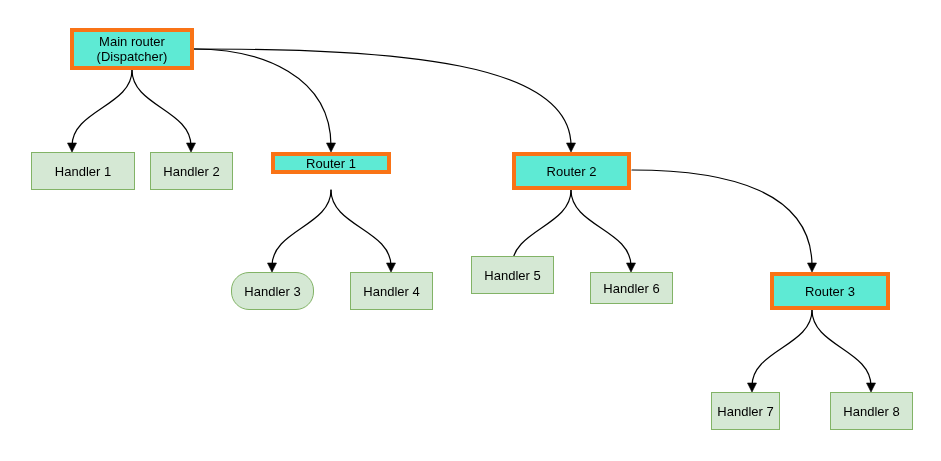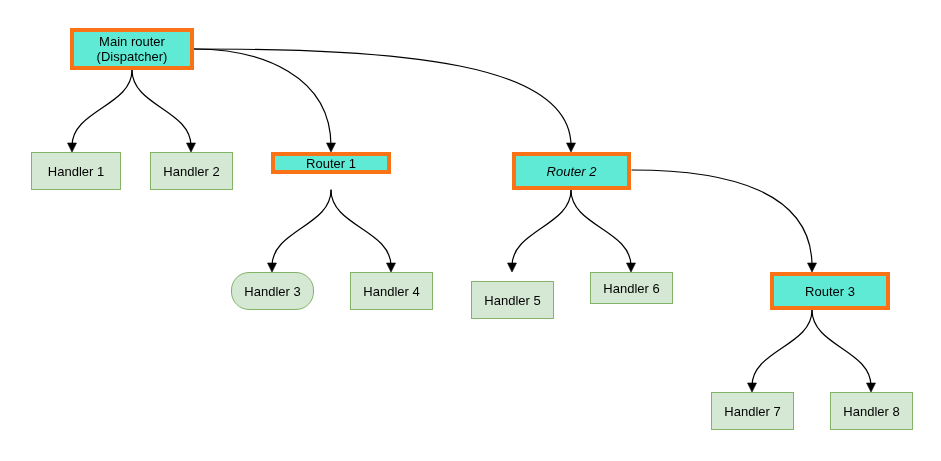--- a/index.html
+++ b/index.html
@@ -106,25 +106,25 @@
         <polygon class="arrow-head" points="747.5,383 752,392 756.5,383"></polygon>
       </g>
       <g>
         <path class="edge-path" d="M 812 310 C 812 346 871 350 871 386"></path>
         <polygon class="arrow-head" points="866.5,383 871,392 875.5,383"></polygon>
       </g>
     </svg>
   <div id="nodes">
       <div class="node node-router" style="left: 70px; top: 28px; width: 124px; height: 42px;">Main router
 (Dispatcher)</div>
-      <div class="node node-handler" style="left: 31px; top: 152px; width: 90px; height: 38px;">Handler 1</div>
+      <div class="node node-handler" style="left: 31px; top: 152px; width: 104px; height: 38px;">Handler 1</div>
       <div class="node node-handler" style="left: 150px; top: 152px; width: 83px; height: 38px;">Handler 2</div>
       <div class="node node-router" style="left: 271px; top: 152px; width: 120px; height: 22px;">Router 1</div>
-      <div class="node node-router" style="left: 512px; top: 152px; width: 119px; height: 38px; font-style: italic;">Router 2</div>
+      <div class="node node-router" style="left: 512px; top: 152px; width: 119px; height: 38px;">Router 2</div>
       <div class="node node-handler" style="left: 231px; top: 272px; width: 83px; height: 38px; border-radius: 18px;">Handler 3</div>
       <div class="node node-handler" style="left: 350px; top: 272px; width: 83px; height: 38px;">Handler 4</div>
-      <div class="node node-handler" style="left: 471px; top: 281px; width: 83px; height: 38px;">Handler 5</div>
+      <div class="node node-handler" style="left: 471px; top: 256px; width: 83px; height: 38px;">Handler 5</div>
       <div class="node node-handler" style="left: 590px; top: 272px; width: 83px; height: 32px;">Handler 6</div>
       <div class="node node-router" style="left: 752px; top: 272px; width: 120px; height: 38px; margin-left: 18px;">Router 3</div>
-      <div class="node node-handler" style="left: 711px; top: 392px; width: 83px; height: 38px;">Handler 7</div>
+      <div class="node node-handler" style="left: 711px; top: 392px; width: 69px; height: 38px;">Handler 7</div>
       <div class="node node-handler" style="left: 830px; top: 392px; width: 83px; height: 38px;">Handler 8</div>
     </div>
 </div>
 
 </body></html>

